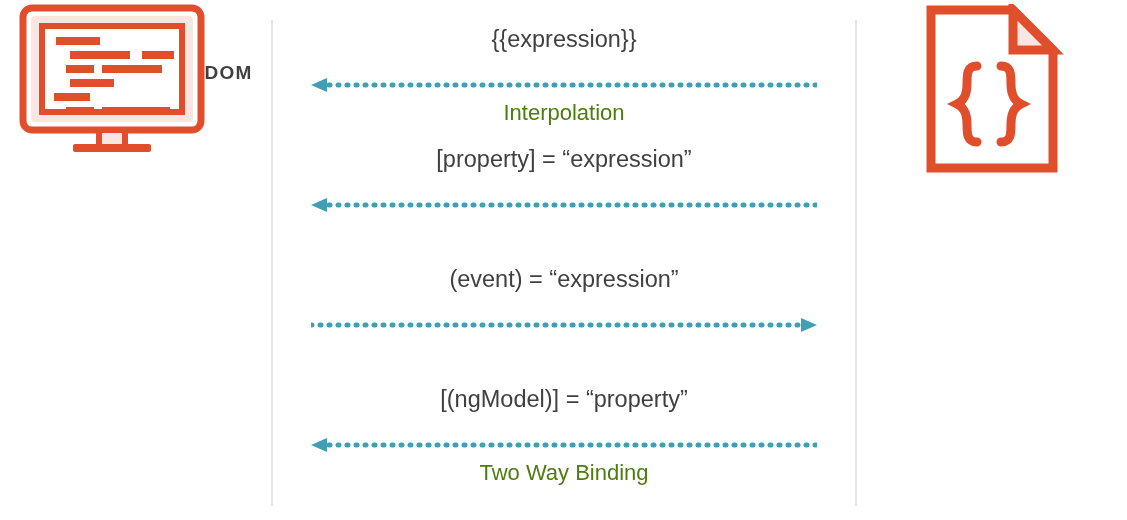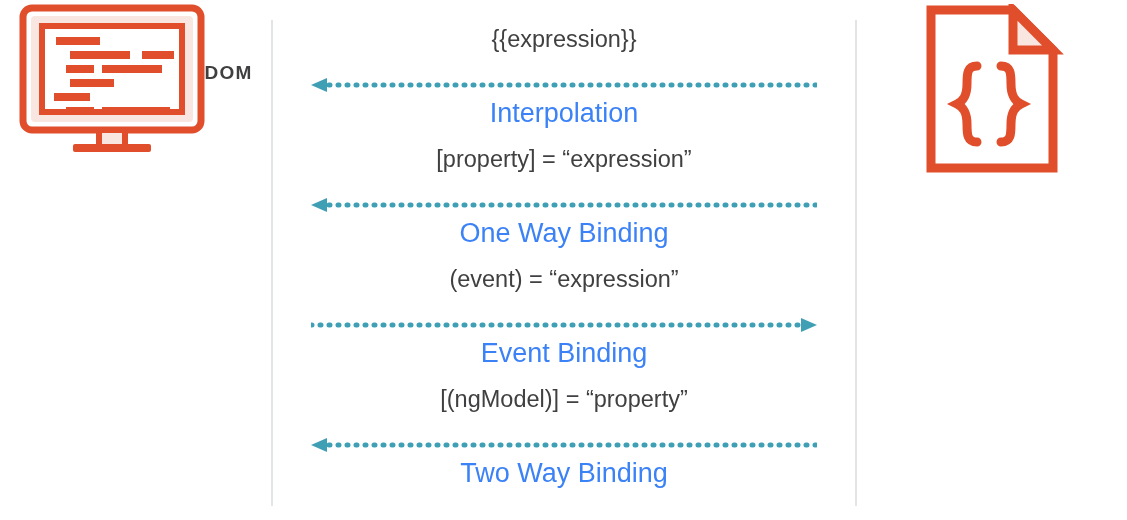--- a/index.html
+++ b/index.html
@@ -100,22 +100,22 @@
     height: 14px;
   }
   .arrow-line svg { display: block; }
 
   .binding-label {
     position: absolute;
     top: 76px;
     left: 0;
     width: 582px;
     text-align: center;
-    font-size: 27px;
-    color: #3b82f6;
+    font-size: 22px;
+    color: #4d7c0f;
     line-height: 30px;
   }
 </style>
 </head>
 <body>
 
 <div id="canvas">
 
   <div class="divider left"></div>
   <div class="divider right"></div>
@@ -182,32 +182,30 @@
     </div>
 
     <div class="binding-row r1">
       <div class="syntax">[property] = “expression”</div>
       <div class="arrow-line">
         <svg width="506" height="14" viewBox="0 0 506 14">
           <polygon points="0,7 16,0 16,14" fill="#3fa0b5"></polygon>
           <line x1="18" y1="7" x2="506" y2="7" stroke="#3fa0b5" stroke-width="5" stroke-linecap="round" stroke-dasharray="1 8"></line>
         </svg>
       </div>
-      <div class="binding-label">One Way Binding</div>
     </div>
 
     <div class="binding-row r2">
       <div class="syntax">(event) = “expression”</div>
       <div class="arrow-line">
         <svg width="506" height="14" viewBox="0 0 506 14">
           <line x1="0" y1="7" x2="488" y2="7" stroke="#3fa0b5" stroke-width="5" stroke-linecap="round" stroke-dasharray="1 8"></line>
           <polygon points="506,7 490,0 490,14" fill="#3fa0b5"></polygon>
         </svg>
       </div>
-      <div class="binding-label">Event Binding</div>
     </div>
 
     <div class="binding-row r3">
       <div class="syntax">[(ngModel)] = “property”</div>
       <div class="arrow-line">
         <svg width="506" height="14" viewBox="0 0 506 14">
           <polygon points="0,7 16,0 16,14" fill="#3fa0b5"></polygon>
           <line x1="18" y1="7" x2="506" y2="7" stroke="#3fa0b5" stroke-width="5" stroke-linecap="round" stroke-dasharray="1 8"></line>
         </svg>
       </div>

